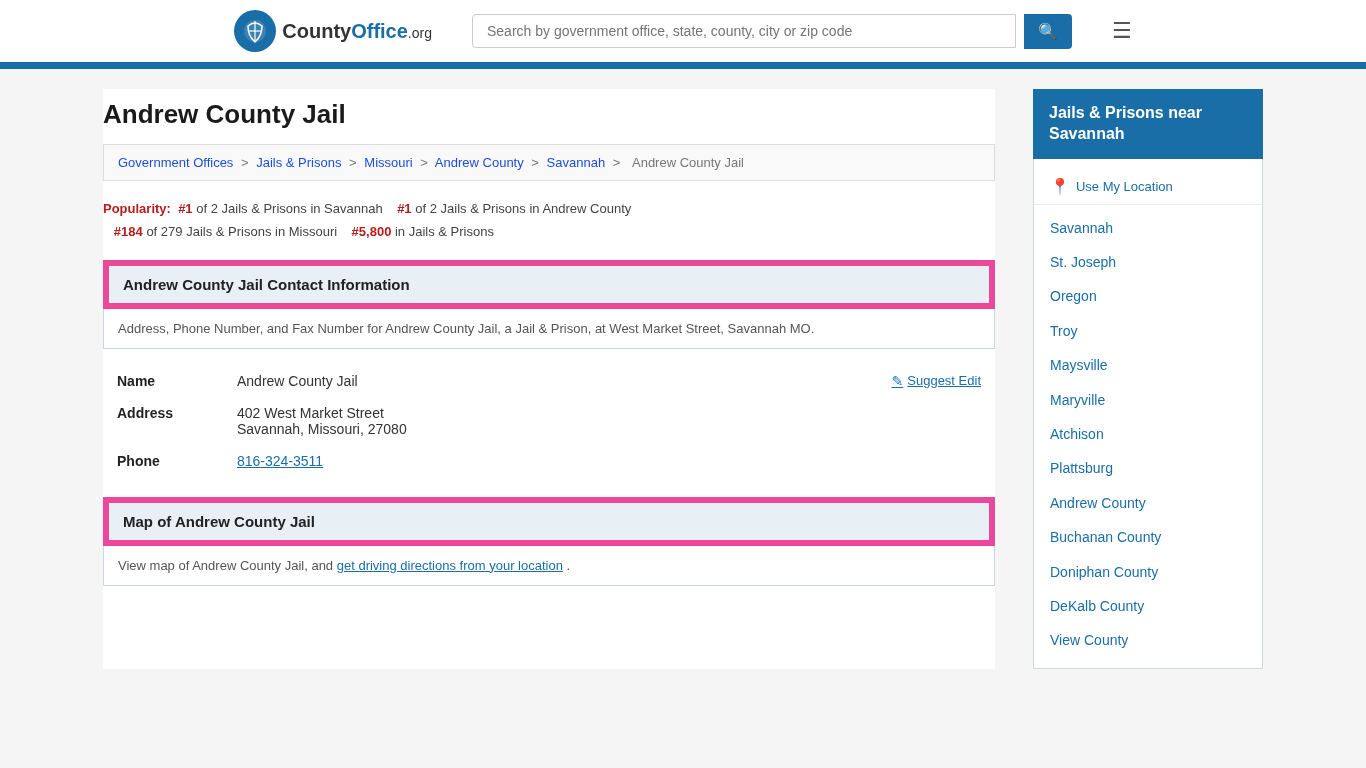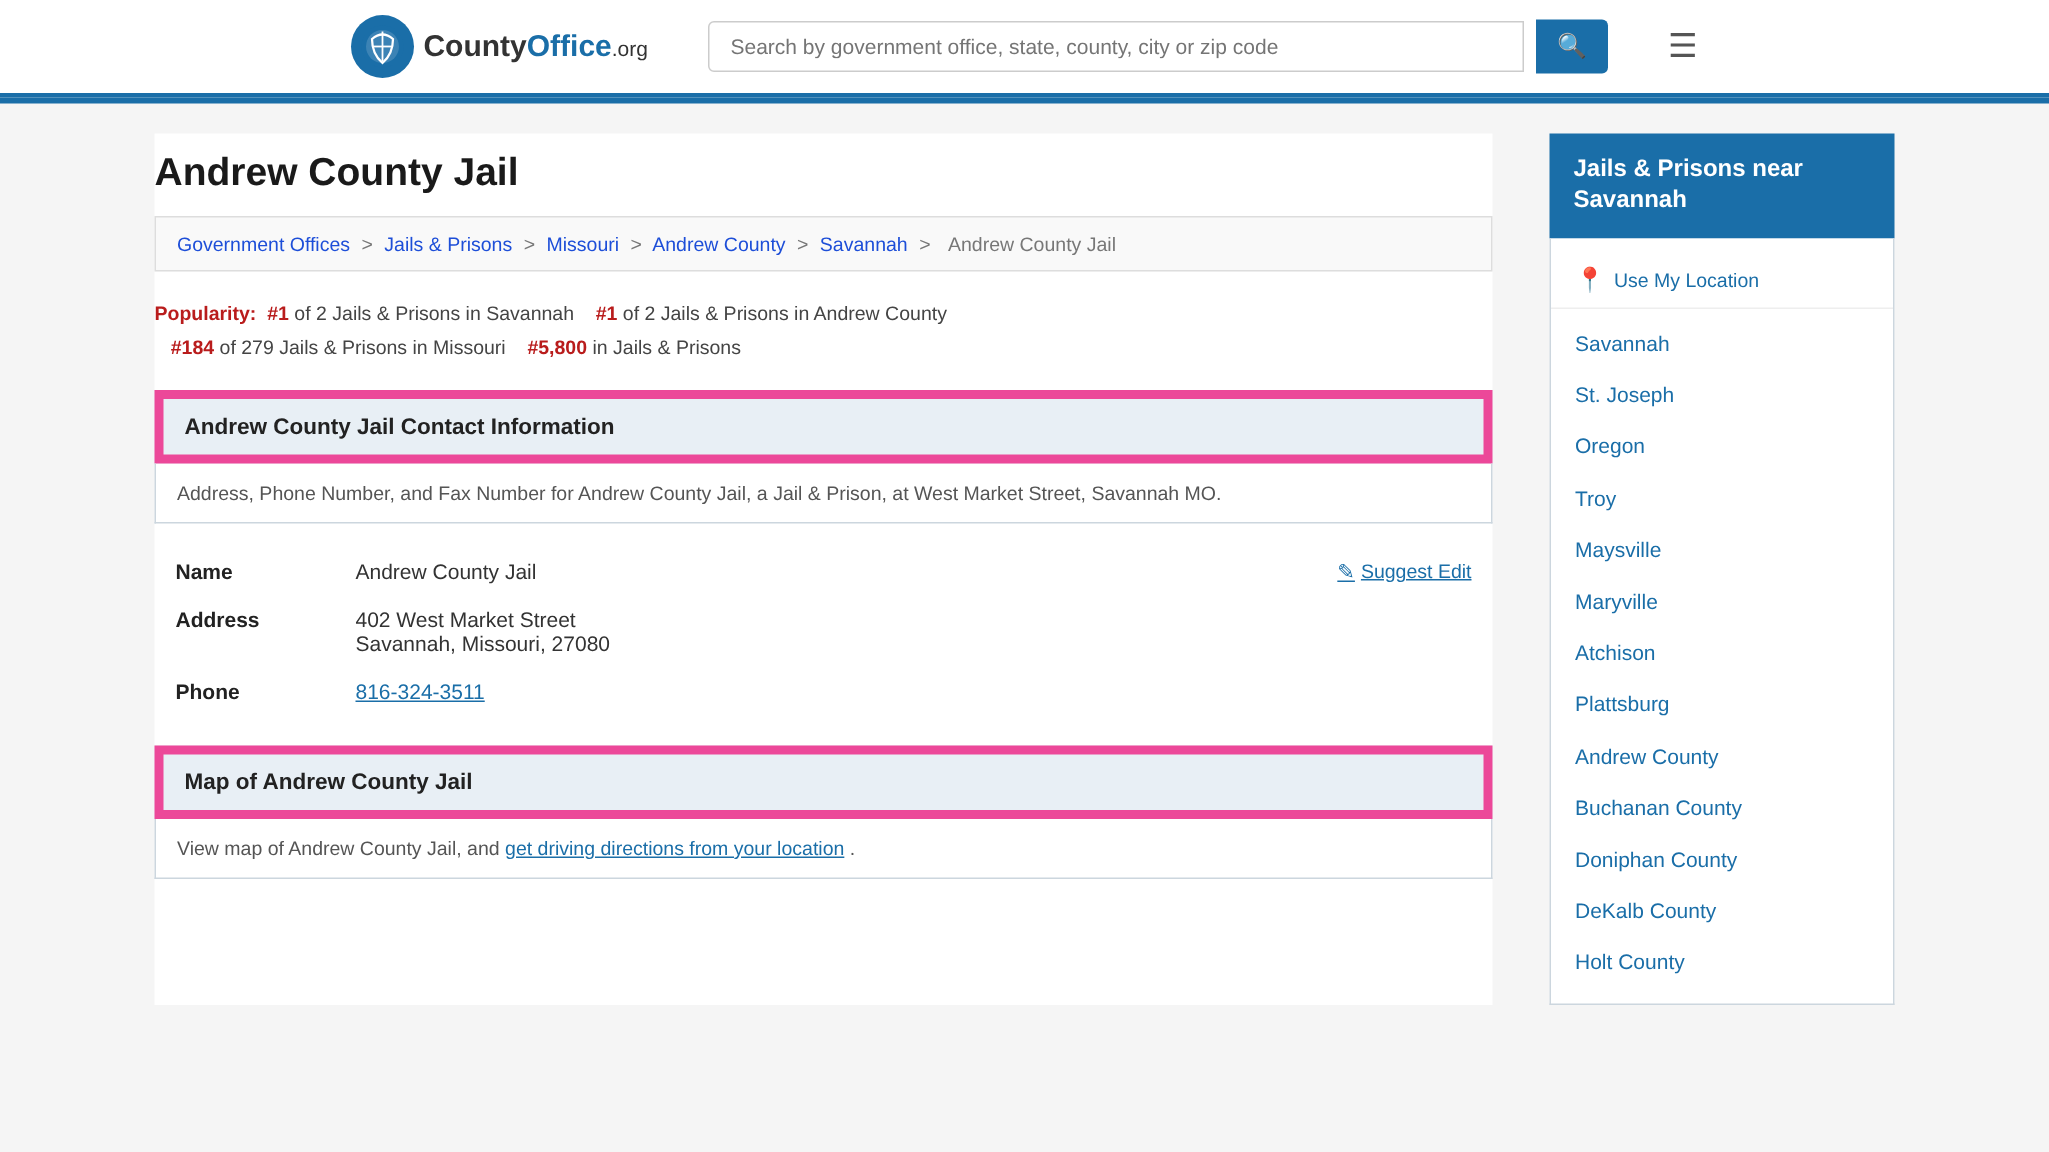--- a/index.html
+++ b/index.html
@@ -351,17 +351,17 @@
       <a href="#" class="sidebar-link">Oregon</a>
       <a href="#" class="sidebar-link">Troy</a>
       <a href="#" class="sidebar-link">Maysville</a>
       <a href="#" class="sidebar-link">Maryville</a>
       <a href="#" class="sidebar-link">Atchison</a>
       <a href="#" class="sidebar-link">Plattsburg</a>
       <a href="#" class="sidebar-link">Andrew County</a>
       <a href="#" class="sidebar-link">Buchanan County</a>
       <a href="#" class="sidebar-link">Doniphan County</a>
       <a href="#" class="sidebar-link">DeKalb County</a>
-      <a href="#" class="sidebar-link">Holt County</a>
+      <a href="#" class="sidebar-link">View County</a>
     </div>
   </aside>
 
 </div>
 
 </body></html>

